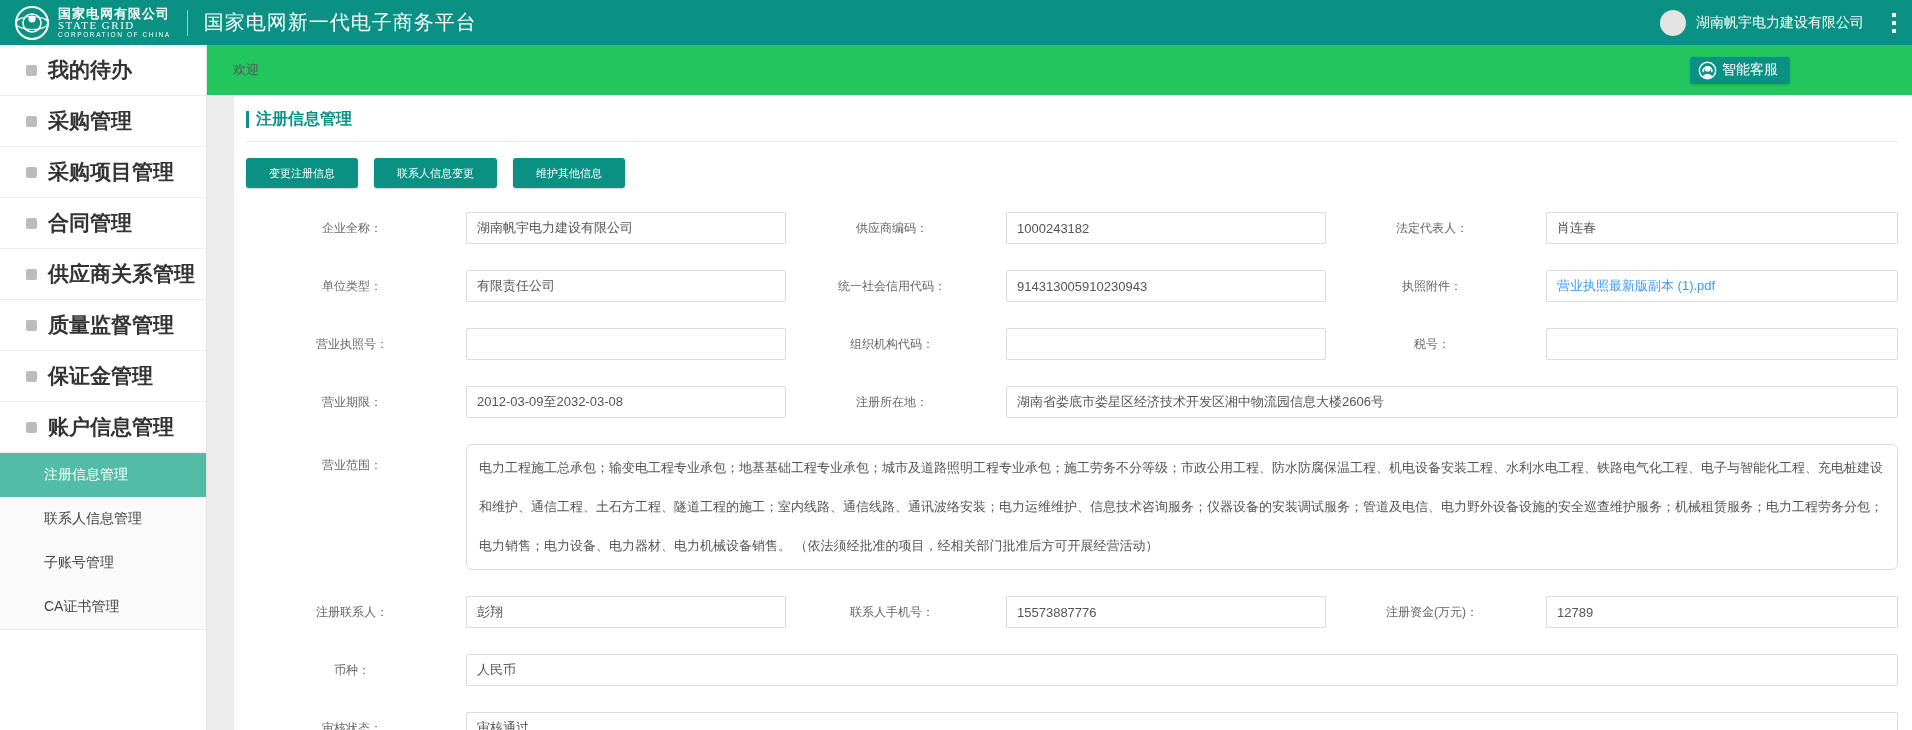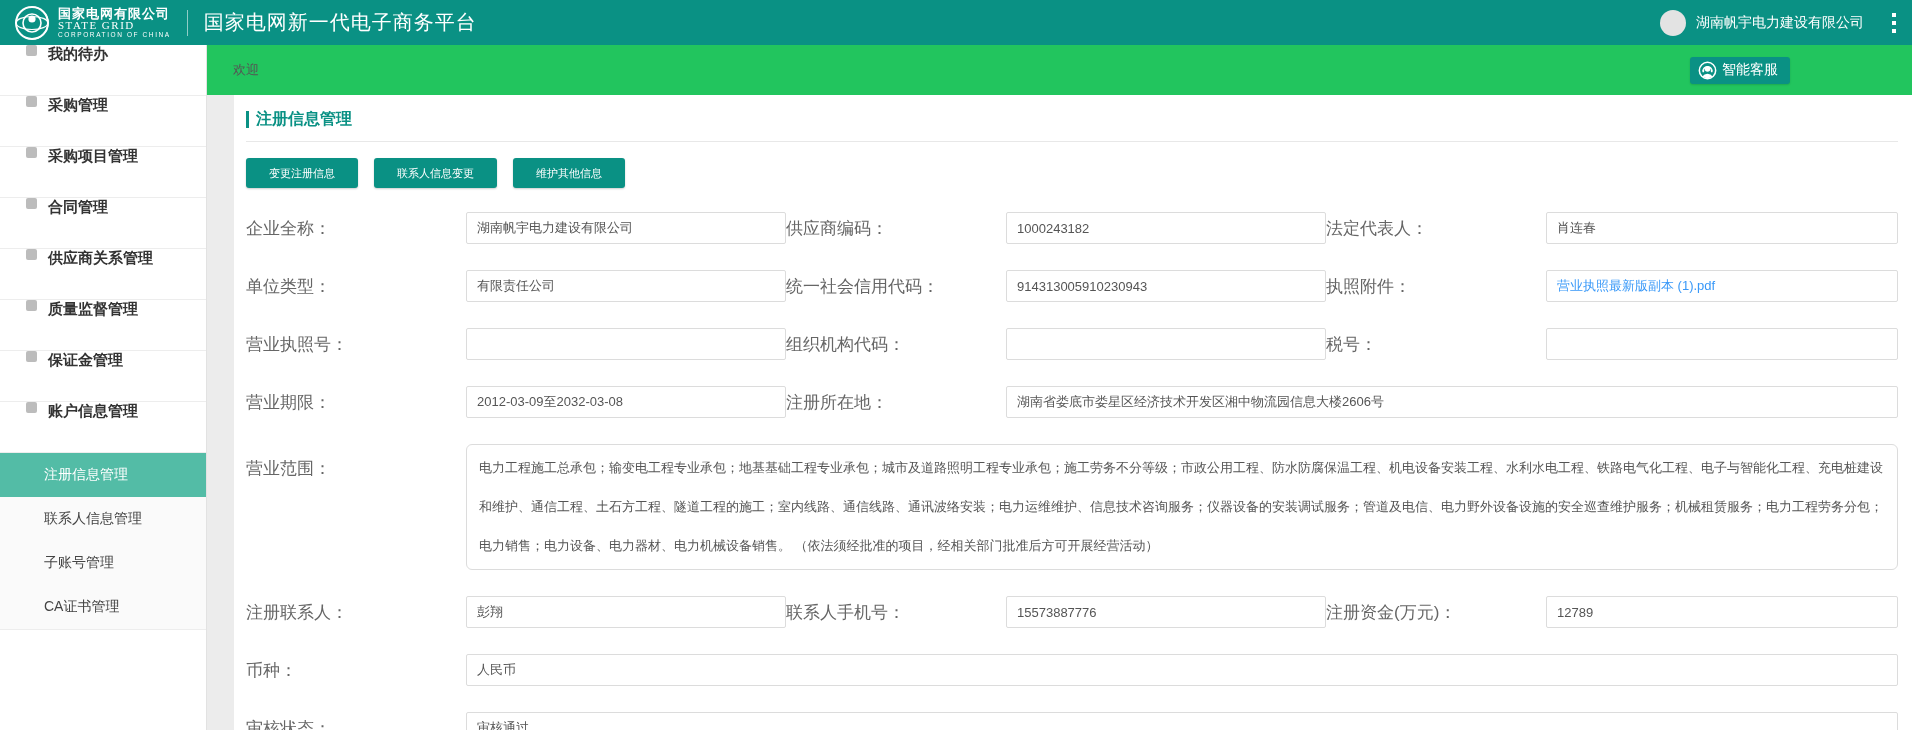--- a/index.html
+++ b/index.html
@@ -20,22 +20,22 @@
   .platform-title { font-size:20px; font-weight:500; letter-spacing:1px; }
   .header-right { margin-left:auto; display:flex; align-items:center; padding-right:16px; }
   .avatar { width:26px; height:26px; border-radius:50%; background:#e3e3e3; margin-right:10px; }
   .user-company { font-size:14px; margin-right:28px; }
   .kebab { display:flex; flex-direction:column; gap:4px; cursor:pointer; }
   .kebab span { width:4px; height:4px; background:#fff; }
 
   
   .sidebar { position:absolute; top:45px; left:0; width:207px; bottom:0;
     background:#fff; border-right:1px solid #e2e2e2; }
-  .side-item { height:51px; display:flex; padding-left:26px;
-    border-bottom:1px solid #ededed; font-size:15px; font-weight:600; color:#333; cursor:pointer; }
+  .side-item { height:51px; display:flex; align-items:center; padding-left:26px;
+    border-bottom:1px solid #ededed; font-size:21px; font-weight:600; color:#333; cursor:pointer; }
   .side-ico { width:11px; height:11px; border-radius:2px; background:#bcbcbc; margin-right:11px; flex:0 0 auto; }
   .submenu { background:#fafafa; border-bottom:1px solid #ededed; }
   .sub-item { height:44px; display:flex; align-items:center; padding-left:44px;
     font-size:14px; color:#444; cursor:pointer; }
   .sub-item.active { background:#53bca6; color:#fff; }
 
   
   .welcome-bar { position:absolute; top:45px; left:207px; right:0; height:50px;
     background:#22c55e; display:flex; align-items:center; }
   .welcome-tab { font-size:13px; color:#555; padding-left:26px; cursor:pointer; }
@@ -54,22 +54,22 @@
   .btn-row { display:flex; gap:16px; margin-top:16px; }
   .btn { background:#0a9184; color:#fff; font-size:11px; height:30px;
     display:flex; align-items:center; padding:0 23px; border-radius:3px; cursor:pointer;
     box-shadow:0 1px 2px rgba(0,0,0,.2); }
 
   
   .form { margin-top:24px; }
   .form-row { display:flex; margin-bottom:26px; }
   .field { display:flex; align-items:center; width:540px; }
   .field.grow { flex:1; width:auto; }
-  .flabel { width:220px; flex:0 0 220px; text-align:left; padding-right:8px;
-    font-size:17px; color:#666; }
+  .flabel { width:220px; flex:0 0 220px; text-align:center; padding-right:8px;
+    font-size:12px; color:#666; }
   .finput { height:32px; flex:1; border:1px solid #dcdcdc; border-radius:2px;
     background:#fff; display:flex; align-items:center; padding:0 10px;
     font-size:13px; color:#555; overflow:hidden; white-space:nowrap; }
   .finput.link { color:#3898f8; cursor:pointer; }
   .field.top { align-items:flex-start; }
   .field.top .flabel { padding-top:13px; }
   .scope-box { border:1px solid #dcdcdc; border-radius:6px; flex:1;
     padding:3px 12px 4px 12px; font-size:13px; color:#555; line-height:39px; }
 </style>
 </head>

